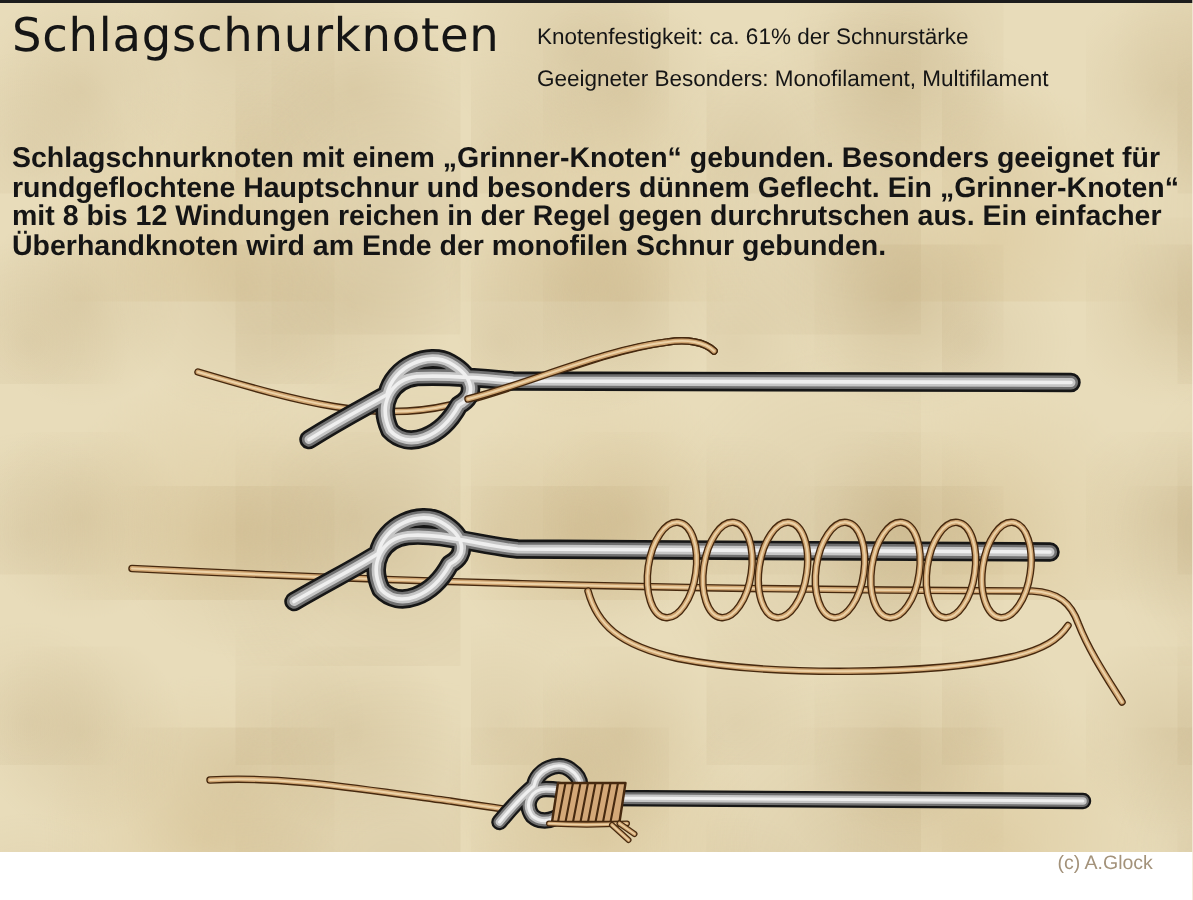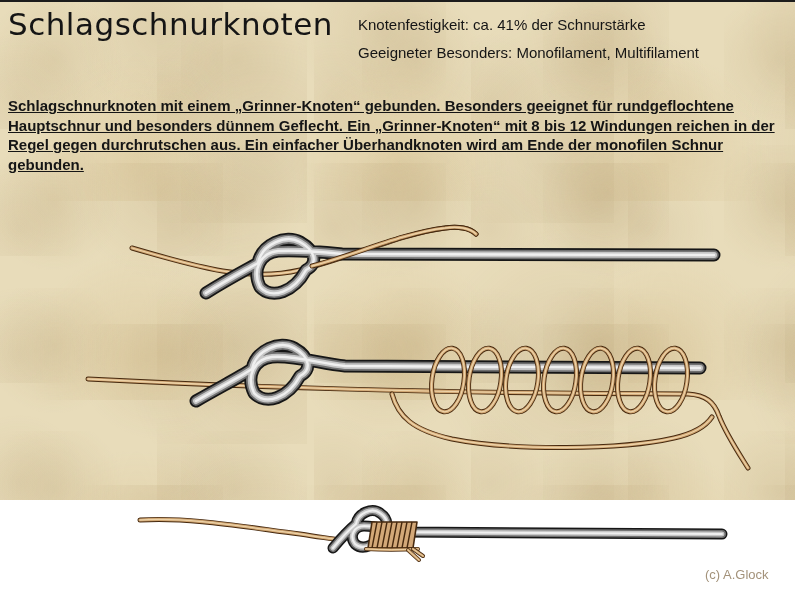--- a/index.html
+++ b/index.html
@@ -1,18 +1,18 @@
 <!DOCTYPE html>
 <html><head>
 <meta charset="utf-8">
 <style>
   html,body{margin:0;padding:0;}
   body{width:795px;height:600px;overflow:hidden;background:#fff;}
   .page{
-    position:relative;width:795px;height:500px;box-sizing:border-box;
+    position:relative;width:795px;height:568px;box-sizing:border-box;
     border-top:2px solid #1c1c1c;
     color:#151515;
     font-family:"Liberation Sans",sans-serif;
     background-color:#e8dcba;
     background-image:
       radial-gradient(circle at 30% 40%, rgba(177,152,104,0.20) 0, rgba(177,152,104,0) 45%),
       radial-gradient(circle at 72% 18%, rgba(167,140,92,0.16) 0, rgba(167,140,92,0) 42%),
       radial-gradient(circle at 52% 80%, rgba(214,192,144,0.45) 0, rgba(214,192,144,0) 52%),
       radial-gradient(circle at 86% 64%, rgba(150,120,70,0.13) 0, rgba(150,120,70,0) 46%),
       radial-gradient(circle at 12% 78%, rgba(150,120,70,0.10) 0, rgba(150,120,70,0) 40%);
@@ -20,34 +20,34 @@
   }
   .title{
     position:absolute;left:8px;top:4px;
     font-family:"DejaVu Sans",sans-serif;
     font-size:31px;letter-spacing:.5px;font-weight:400;white-space:nowrap;
   }
   .info{position:absolute;left:358px;top:9px;font-size:15px;line-height:28px;}
   .info div{white-space:nowrap;}
   .desc{
     position:absolute;left:8px;top:94px;width:784px;
-    font-size:15px;font-weight:bold;line-height:19.5px;text-decoration:underline;
+    font-size:19px;font-weight:bold;line-height:19.5px;
   }
   .credit{position:absolute;left:705px;top:565px;font-size:13px;color:#a3927a;white-space:nowrap;}
   svg.art{position:absolute;left:0;top:0;}
 </style>
 </head>
 <body>
 
 <div class="page">
 
   <div class="title">Schlagschnurknoten</div>
 
   <div class="info">
-    <div>Knotenfestigkeit: ca. 41% der Schnurstärke</div>
+    <div>Knotenfestigkeit: ca. 61% der Schnurstärke</div>
     <div>Geeigneter Besonders: Monofilament, Multifilament</div>
   </div>
 
   <div class="desc">Schlagschnurknoten mit einem „Grinner-Knoten“ gebunden. Besonders geeignet für rundgeflochtene Hauptschnur und besonders dünnem Geflecht. Ein „Grinner-Knoten“ mit 8 bis 12 Windungen reichen in der Regel gegen durchrutschen aus. Ein einfacher Überhandknoten wird am Ende der monofilen Schnur gebunden.</div>
 
   <svg class="art" width="795" height="600" viewBox="0 0 795 600">
 
     <g>
       <g>
           <path d="M132,246 C200,266 250,280 300,268 C350,256 400,232 445,226 C458,224 470,226 476,232" fill="none" stroke="#46290f" stroke-width="5" stroke-linecap="round" stroke-linejoin="round"></path>

